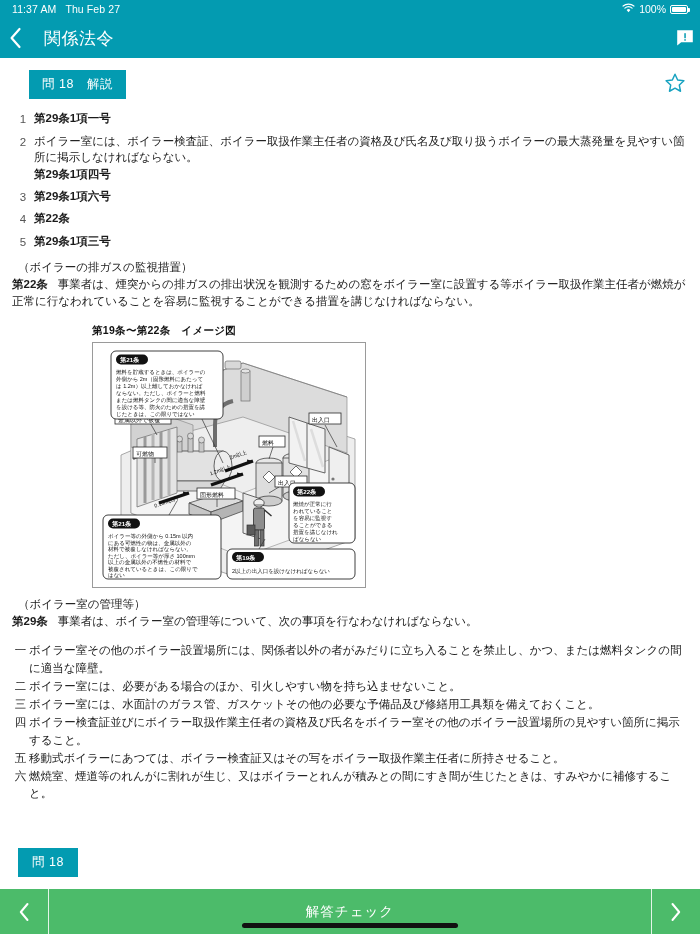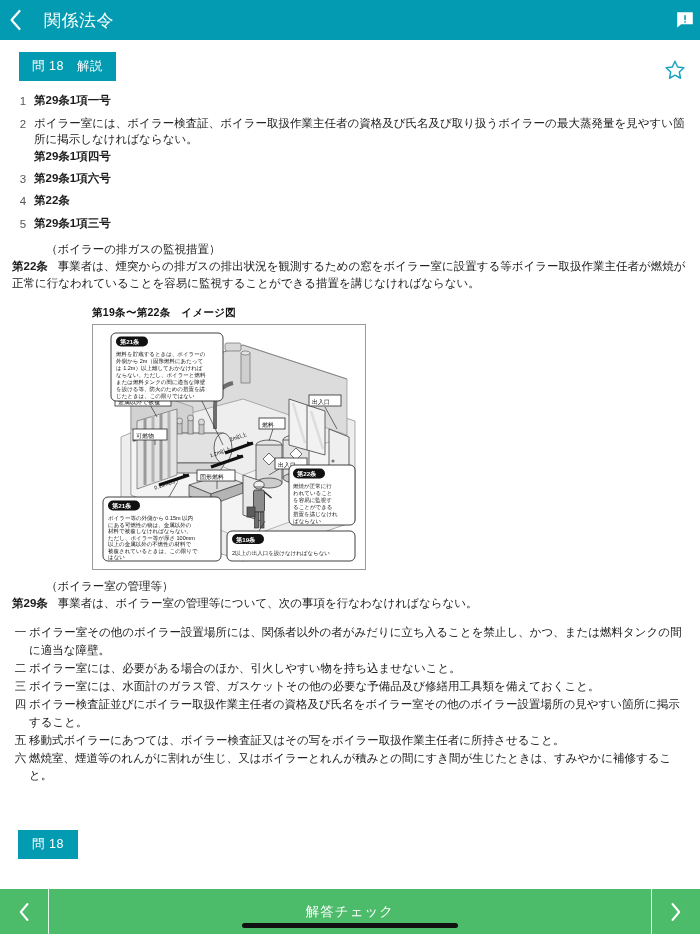--- a/index.html
+++ b/index.html
@@ -99,22 +99,22 @@
   .content {
     flex: 1 1 auto;
     overflow: hidden;
     position: relative;
     background: #ffffff;
   }
 
   
   .exp-head {
     display: flex;
-    align-items: flex-end;
-    padding: 12px 14px 0 19px;
+    align-items: flex-start;
+    padding: 12px 14px 0 29px;
   }
   .qbadge {
     background: #039BB1;
     color: #ffffff;
     font-size: 12.5px;
     padding: 6px 13px;
     letter-spacing: 0.5px;
     white-space: nowrap;
   }
   .star-btn {
@@ -153,21 +153,20 @@
   .keytext .plain { font-weight: normal; }
   .keytext .sub { display: block; }
 
   
   .statute { padding: 0 12px; margin-top: 9px; }
   .statute-title {
     font-size: 11.5px;
     color: #1a1a1a;
     margin-bottom: 1px;
     padding-left: 6px;
-    margin-left: 28px;
   }
   .statute-body {
     font-size: 11.5px;
     color: #1a1a1a;
     line-height: 1.5;
   }
   .art-no { font-weight: bold; margin-right: 10px; }
 
   
   .figure-wrap {
@@ -280,20 +279,39 @@
     font-family: "Liberation Sans", sans-serif;
     font-size: 5.2px;
     fill: #111111;
   }
 </style>
 </head>
 <body>
 
 <div class="screen">
 
+  <div class="status-bar">
+    <div class="status-left">
+      <span class="status-time">11:37 AM</span>
+      <span class="status-date">Thu Feb 27</span>
+    </div>
+    <div class="status-right">
+      <span class="wifi-icon">
+        <svg width="13" height="10" viewBox="0 0 13 10">
+          <path d="M6.5 9.2 L4.6 6.9 a3 3 0 0 1 3.8 0 Z" fill="#fff"></path>
+          <path d="M2.9 5.1 a5.5 5.5 0 0 1 7.2 0" stroke="#fff" stroke-width="1.2" fill="none" stroke-linecap="round"></path>
+          <path d="M1.1 3.0 a8.5 8.5 0 0 1 10.8 0" stroke="#fff" stroke-width="1.2" fill="none" stroke-linecap="round"></path>
+        </svg>
+      </span>
+      <span class="battery-pct">100%</span>
+      <span class="battery-icon">
+        <span class="battery-fill"></span>
+      </span>
+    </div>
+  </div>
 
   <div class="app-bar">
     <button class="back-btn">
       <svg width="13" height="22" viewBox="0 0 13 22">
         <path d="M10.5 2 L2.6 11 L10.5 20" stroke="#ffffff" stroke-width="2.2" fill="none" stroke-linecap="round" stroke-linejoin="round"></path>
       </svg>
     </button>
     <div class="app-title">関係法令</div>
     <button class="report-btn">
       <svg width="20" height="20" viewBox="0 0 20 20">

